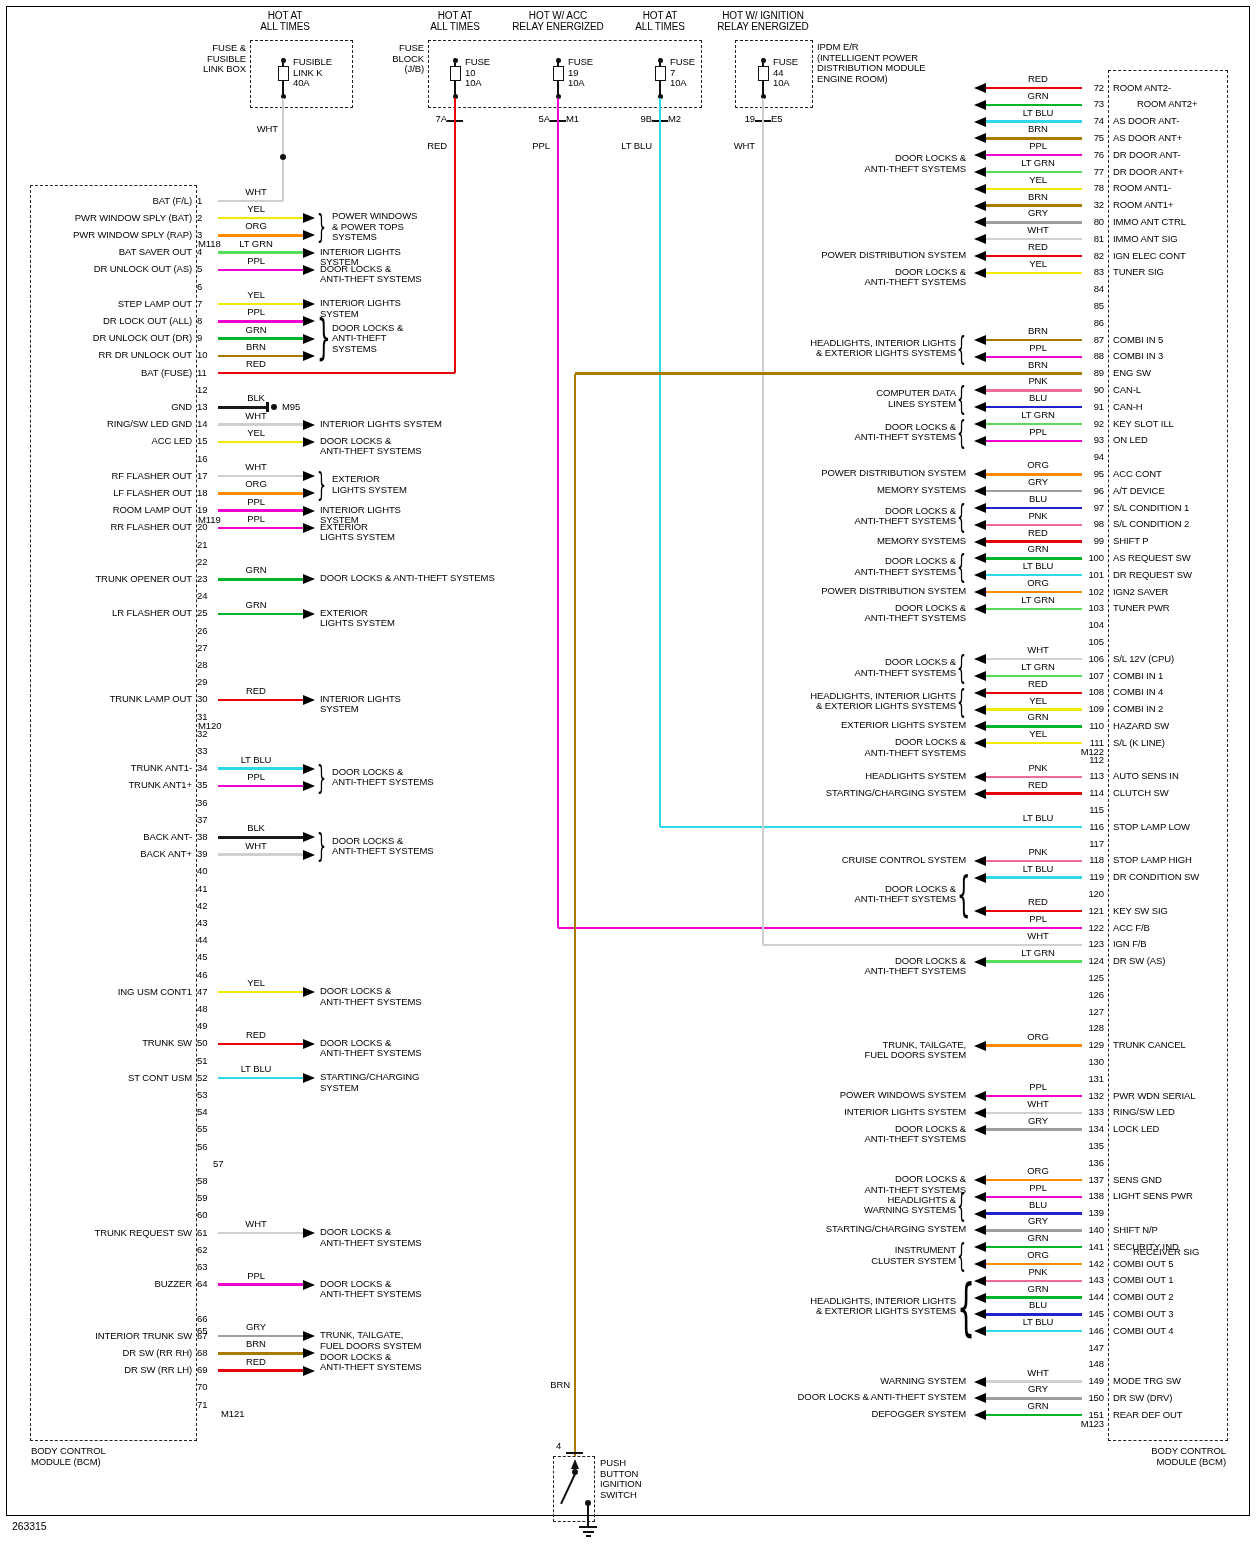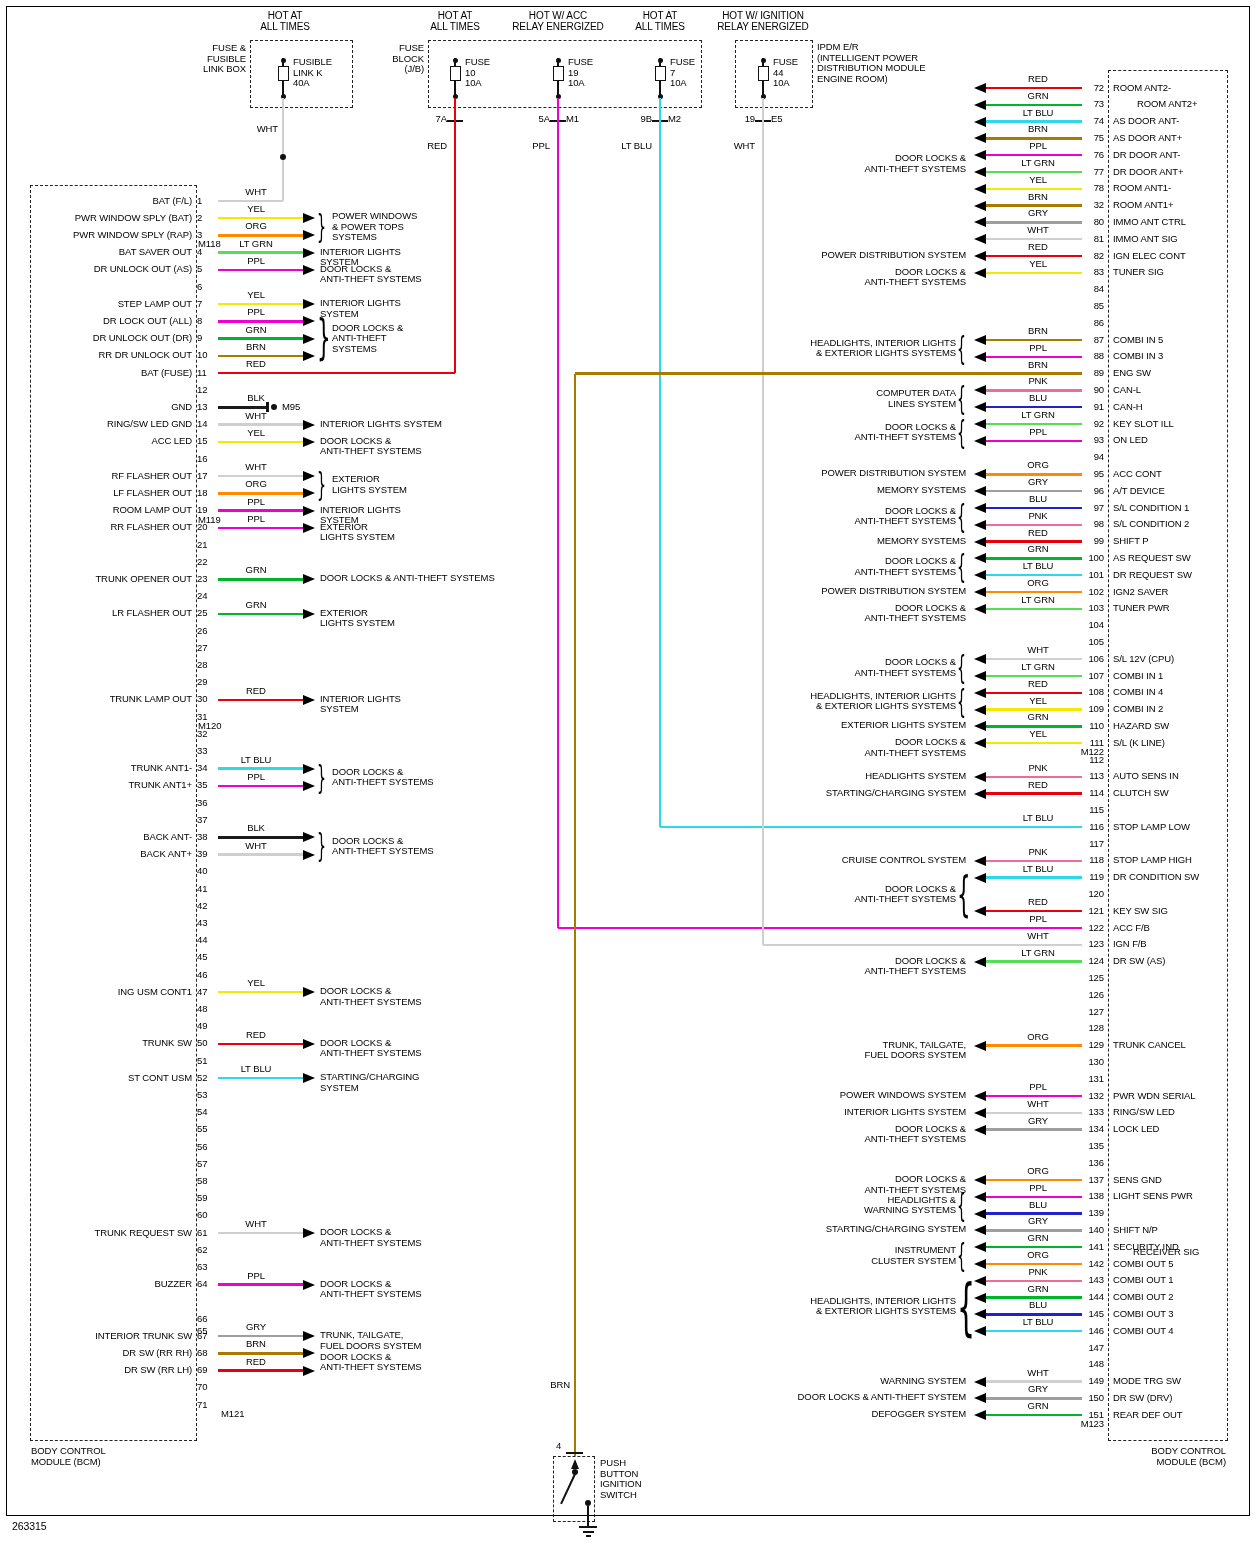--- a/index.html
+++ b/index.html
@@ -277,21 +277,21 @@
     <div class="t" style="position: absolute; left: 197px; top: 1055.5px; width: 20px;">51</div>
     <div class="t" style="position: absolute; left: 197px; top: 1072.7px; width: 20px;">52</div>
     <div class="t ra" style="position: absolute; left: 34px; top: 1072.7px; width: 158px;">ST CONT USM</div>
     <div class="t ctr" style="position: absolute; left: 226px; top: 1064.2px; width: 60px;">LT BLU</div>
     <div style="position: absolute; left: 218px; top: 1076.95px; width: 85px; height: 2.5px; background: rgb(47, 216, 232);"></div>
     <div class="arrR" style="position: absolute; left: 303px; top: 1073.2px;"></div>
     <div class="t" style="position: absolute; left: 197px; top: 1089.9px; width: 20px;">53</div>
     <div class="t" style="position: absolute; left: 197px; top: 1107.1px; width: 20px;">54</div>
     <div class="t" style="position: absolute; left: 197px; top: 1124.3px; width: 20px;">55</div>
     <div class="t" style="position: absolute; left: 197px; top: 1141.5px; width: 20px;">56</div>
-    <div class="t" style="position: absolute; left: 197px; top: 1158.7px; width: 20px;">57</div>
+    <div class="t" style="position: absolute; left: 213px; top: 1158.7px; width: 20px;">57</div>
     <div class="t" style="position: absolute; left: 197px; top: 1175.9px; width: 20px;">58</div>
     <div class="t" style="position: absolute; left: 197px; top: 1193.1px; width: 20px;">59</div>
     <div class="t" style="position: absolute; left: 197px; top: 1210.3px; width: 20px;">60</div>
     <div class="t" style="position: absolute; left: 197px; top: 1227.5px; width: 20px;">61</div>
     <div class="t ra" style="position: absolute; left: 34px; top: 1227.5px; width: 158px;">TRUNK REQUEST SW</div>
     <div class="t ctr" style="position: absolute; left: 226px; top: 1219px; width: 60px;">WHT</div>
     <div style="position: absolute; left: 218px; top: 1231.75px; width: 85px; height: 2.5px; background: rgb(207, 207, 207);"></div>
     <div class="arrR" style="position: absolute; left: 303px; top: 1228px;"></div>
     <div class="t" style="position: absolute; left: 197px; top: 1244.7px; width: 20px;">62</div>
     <div class="t" style="position: absolute; left: 197px; top: 1261.9px; width: 20px;">63</div>

